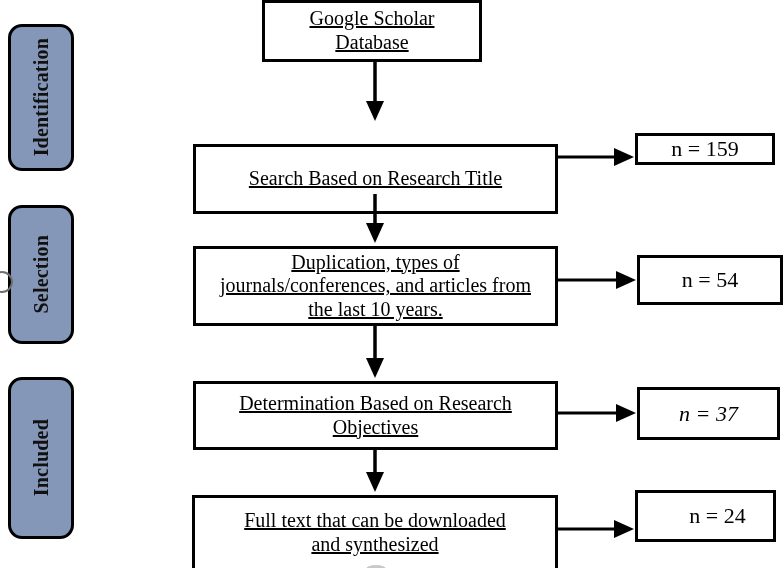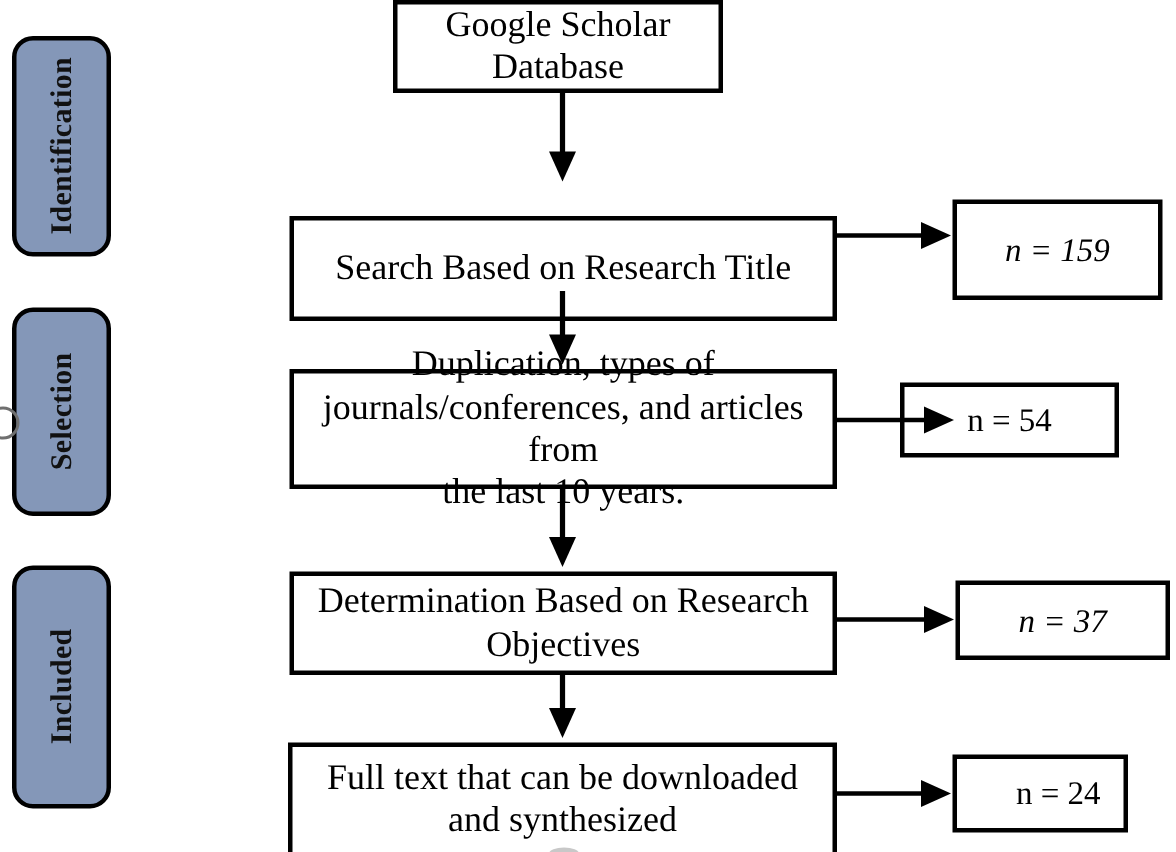--- a/index.html
+++ b/index.html
@@ -52,24 +52,25 @@
     position: absolute;
     box-sizing: border-box;
     background: #ffffff;
     border: 3px solid #000000;
     display: flex;
     align-items: center;
     justify-content: center;
     text-align: center;
   }
   .proc-box .proc-text {
-    font-size: 24px;
+    font-size: 20px;
     line-height: 1.18;
     padding: 0 6px;
     white-space: pre-line;
+    text-decoration: underline;
   }
 
   
   .count-box {
     position: absolute;
     box-sizing: border-box;
     background: #ffffff;
     border: 3px solid #000000;
     display: flex;
     align-items: center;
@@ -145,33 +146,33 @@
   <div class="proc-box" style="left:193px; top:381px; width:365px; height:69px;">
     <span class="proc-text">Determination Based on Research
 Objectives</span>
   </div>
 
   <div class="proc-box" style="left:192px; top:495px; width:366px; height:76px;">
     <span class="proc-text">Full text that can be downloaded
 and synthesized</span>
   </div>
 
-  <div class="count-box" style="left:635px; top:133px; width:140px; height:67px;font-style:italic;">
+  <div class="count-box" style="left:635px; top:133px; width:140px; height:32px;">
     <span class="count-text">n = 159</span>
   </div>
 
-  <div class="count-box" style="left:600px; top:255px; width:146px; height:50px;">
+  <div class="count-box" style="left:637px; top:255px; width:146px; height:50px;">
     <span class="count-text">n = 54</span>
   </div>
 
   <div class="count-box" style="left:637px; top:387px; width:143px; height:53px;font-style:italic;">
     <span class="count-text">n = 37</span>
   </div>
 
-  <div class="count-box" style="left:635px; top:503px; width:117px; height:52px;padding-left:24px;">
+  <div class="count-box" style="left:635px; top:490px; width:141px; height:52px;padding-left:24px;">
     <span class="count-text">n = 24</span>
   </div>
 
   <svg class="conn" style="left:0; top:0; width:784px; height:568px;" viewBox="0 0 784 568">
 
     <g>
       <line x1="375" y1="62" x2="375" y2="108" stroke-width="3.5"></line>
       <polygon points="375,121 366,101 384,101"></polygon>
     </g>
 

